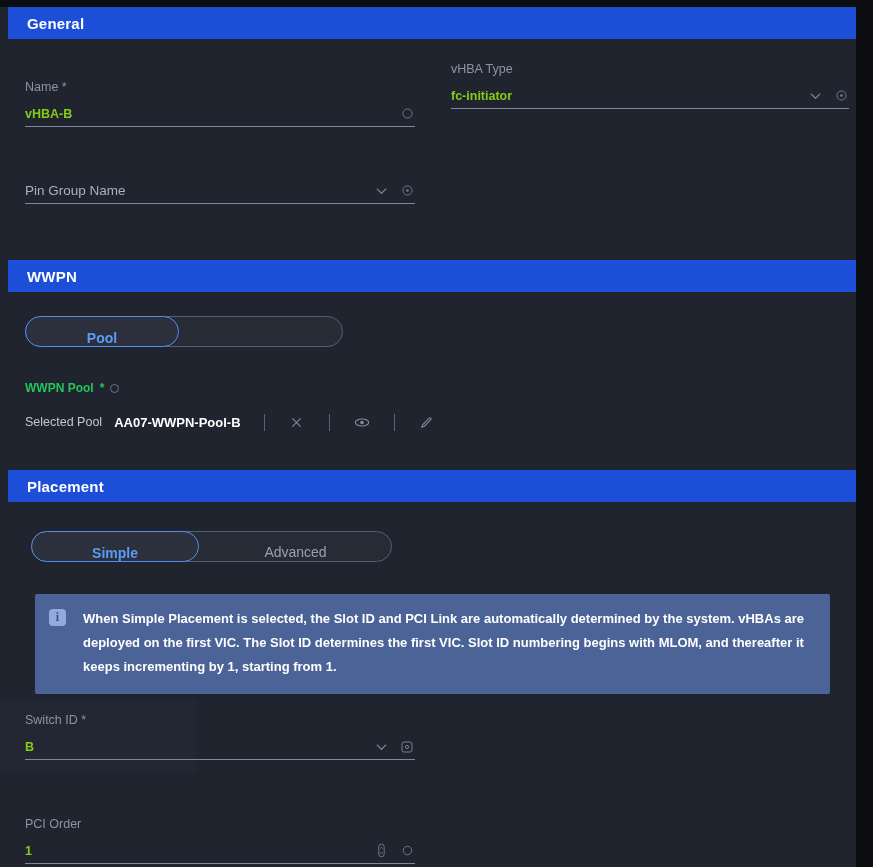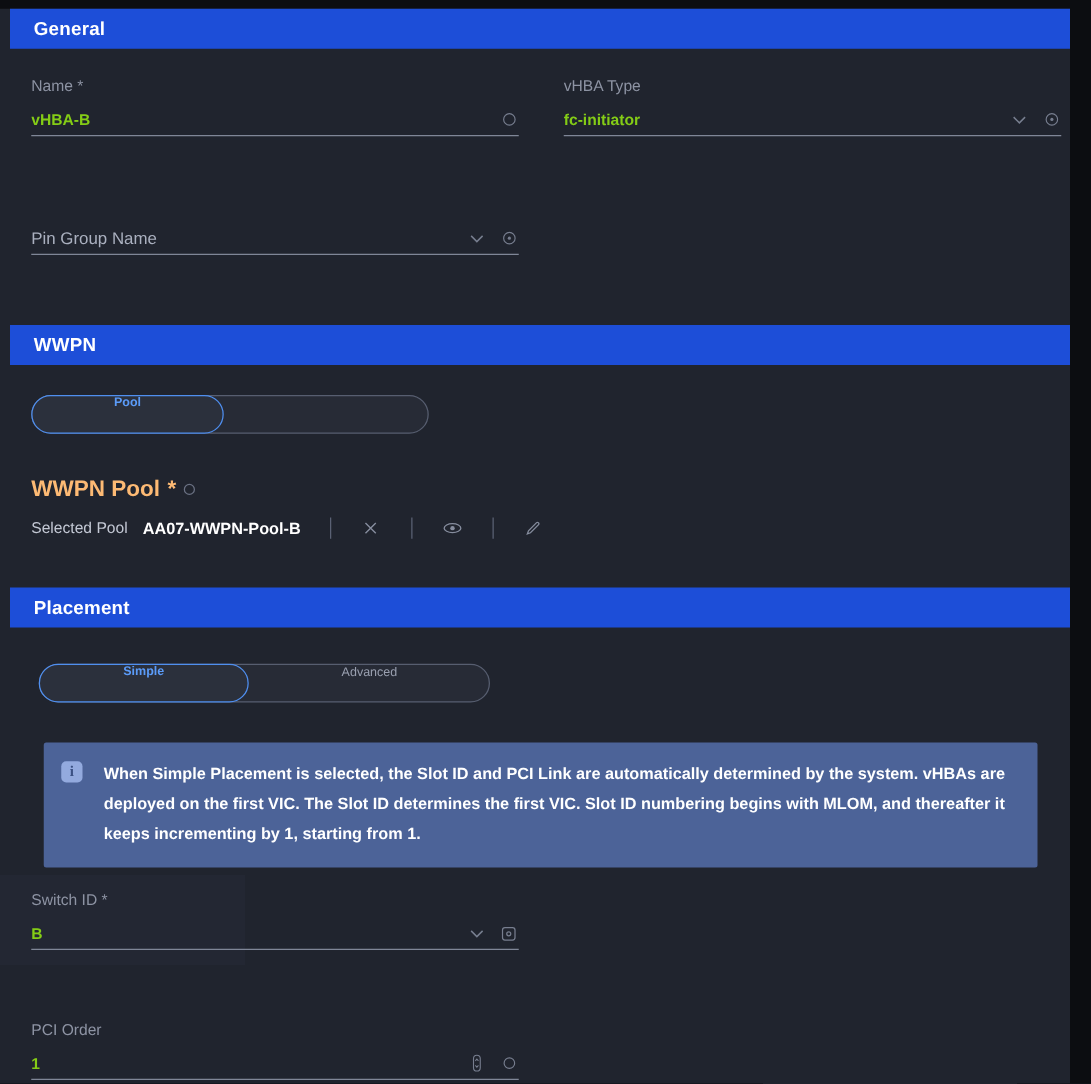--- a/index.html
+++ b/index.html
@@ -110,23 +110,23 @@
     position: absolute;
     display: flex;
     border: 1px solid #575e70;
     border-radius: 16px;
     height: 31px;
     background: #272b36;
     overflow: visible;
   }
   .seg {
     display: flex;
-    align-items: flex-start;
+    align-items: flex-end;
     justify-content: center;
-    font-size: 10px;
+    font-size: 14px;
     font-weight: bold;
     color: #9aa0b0;
     height: 100%;
     background: transparent;
     border: 1px solid transparent;
   }
   .seg.active {
     color: #5b9bf8;
     border: 1px solid #4f8ff0;
     border-radius: 16px;
@@ -167,23 +167,23 @@
     font-size: 13px;
     line-height: 24px;
     color: #ffffff;
     font-weight: bold;
   }
 
   
   .pool-label {
     position: absolute;
     left: 25px; top: 381px;
-    font-size: 18px;
-    font-weight: bold;
-    color: #fdba74;
+    font-size: 12px;
+    font-weight: bold;
+    color: #22c55e;
     display: flex;
     align-items: center;
     gap: 6px;
   }
   .pool-label .dot-i {
     width: 9px; height: 9px;
     border: 1px solid #6a7183;
     border-radius: 50%;
     display: inline-block;
   }
@@ -222,21 +222,21 @@
 
 <div id="root">
 
   <div class="panel"></div>
   <div class="right-gutter"></div>
 
   <div class="section-bar" style="top:7px;">
     <span class="section-title">General</span>
   </div>
 
-  <div class="field" style="left:25px; top:62px; width:390px;">
+  <div class="field" style="left:25px; top:80px; width:390px;">
     <span class="field-label">
       <span>Name</span>
       <span class="req">*</span>
     </span>
     <div class="field-control">
       <span class="field-value">vHBA-B</span>
       <span class="icon-btn">
         <svg width="11" height="11" viewBox="0 0 12 12">
             <circle cx="6" cy="6" r="5" fill="none" stroke="currentColor" stroke-width="1"></circle>
           </svg>

